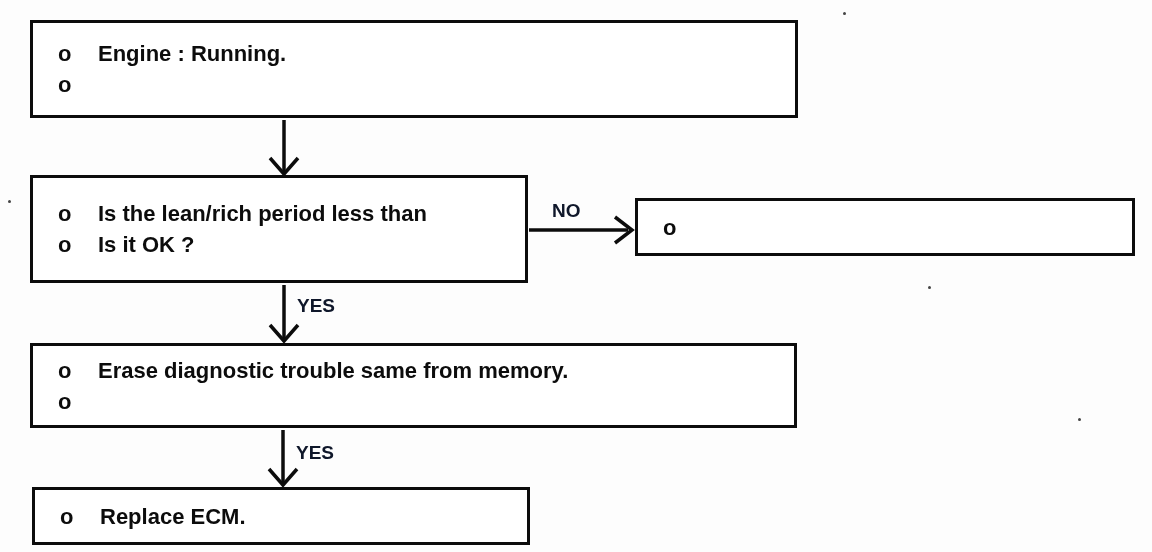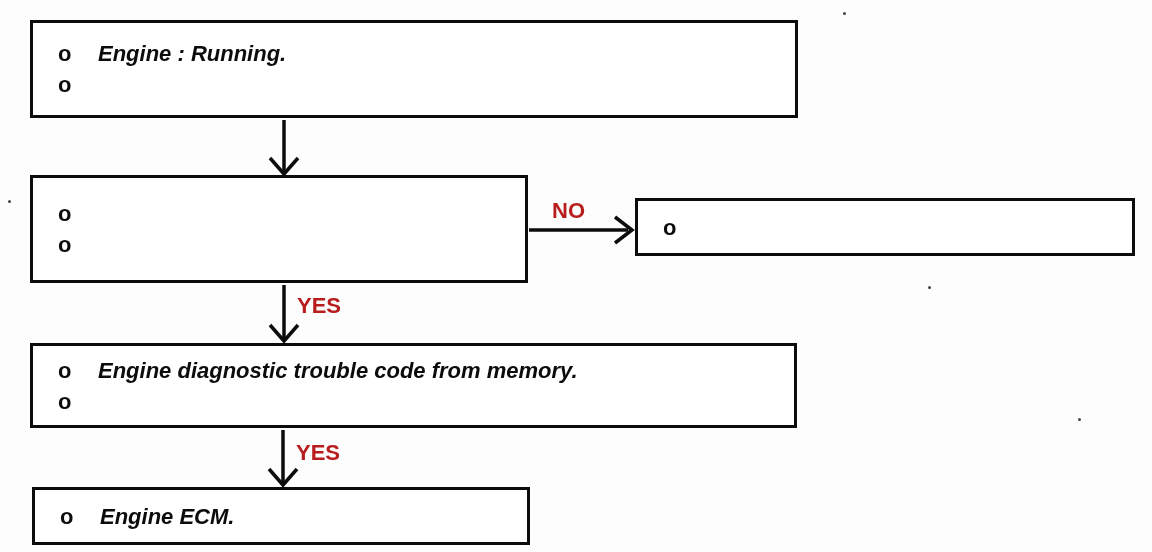--- a/index.html
+++ b/index.html
@@ -33,34 +33,34 @@
     line-height: 31px;
     white-space: pre;
     color: #0c0c0c;
   }
   .bullet {
     flex: none;
     width: 40px;
     padding-left: 25px;
     box-sizing: content-box;
   }
-  .txt { flex: none; font-style: italic; }
+  .txt { flex: none; }
 
   
   #box-start        { left: 30px;  top: 20px;  width: 768px; height: 98px;  }
   #box-decision1    { left: 30px;  top: 175px; width: 498px; height: 108px; }
   #box-replace-ho2s { left: 635px; top: 198px; width: 500px; height: 58px;  }
   #box-decision2    { left: 30px;  top: 343px; width: 767px; height: 85px;  }
   #box-replace-ecm  { left: 32px;  top: 487px; width: 498px; height: 58px;  }
 
   .branch-label {
     position: absolute;
-    font-size: 22px;
+    font-size: 19px;
     font-weight: bold;
-    color: #b91c1c;
+    color: #0f172a;
     white-space: nowrap;
     line-height: 26px;
   }
   #label-no   { left: 552px; top: 198px; }
   #label-yes1 { left: 297px; top: 293px; }
   #label-yes2 { left: 296px; top: 440px; }
 
   #arrow-layer {
     position: absolute;
     left: 0; top: 0;
@@ -106,52 +106,54 @@
       <span class="txt">Engine : Running.</span>
     </div>
     <div class="fline">
       <span class="bullet">o</span>
     </div>
   </div>
 
   <div class="fbox" id="box-decision1">
     <div class="fline">
       <span class="bullet">o</span>
+      <span class="txt">Is the lean/rich period less than</span>
     </div>
     <div class="fline">
       <span class="bullet">o</span>
+      <span class="txt">Is it OK ?</span>
     </div>
   </div>
 
   <div class="branch-label" id="label-no">NO</div>
 
   <div class="fbox" id="box-replace-ho2s">
     <div class="fline">
       <span class="bullet">o</span>
     </div>
   </div>
 
   <div class="branch-label" id="label-yes1">YES</div>
 
   <div class="fbox" id="box-decision2">
     <div class="fline">
       <span class="bullet">o</span>
-      <span class="txt">Engine diagnostic trouble code from memory.</span>
+      <span class="txt">Erase diagnostic trouble same from memory.</span>
     </div>
     <div class="fline">
       <span class="bullet">o</span>
     </div>
   </div>
 
   <div class="branch-label" id="label-yes2">YES</div>
 
   <div class="fbox" id="box-replace-ecm">
     <div class="fline">
       <span class="bullet">o</span>
-      <span class="txt">Engine ECM.</span>
+      <span class="txt">Replace ECM.</span>
     </div>
   </div>
 
   <div class="speck" style="left:8px;  top:200px;"></div>
   <div class="speck" style="left:843px; top:12px;"></div>
   <div class="speck" style="left:928px; top:286px;"></div>
   <div class="speck" style="left:1078px;top:418px;"></div>
 
 </div>
 

